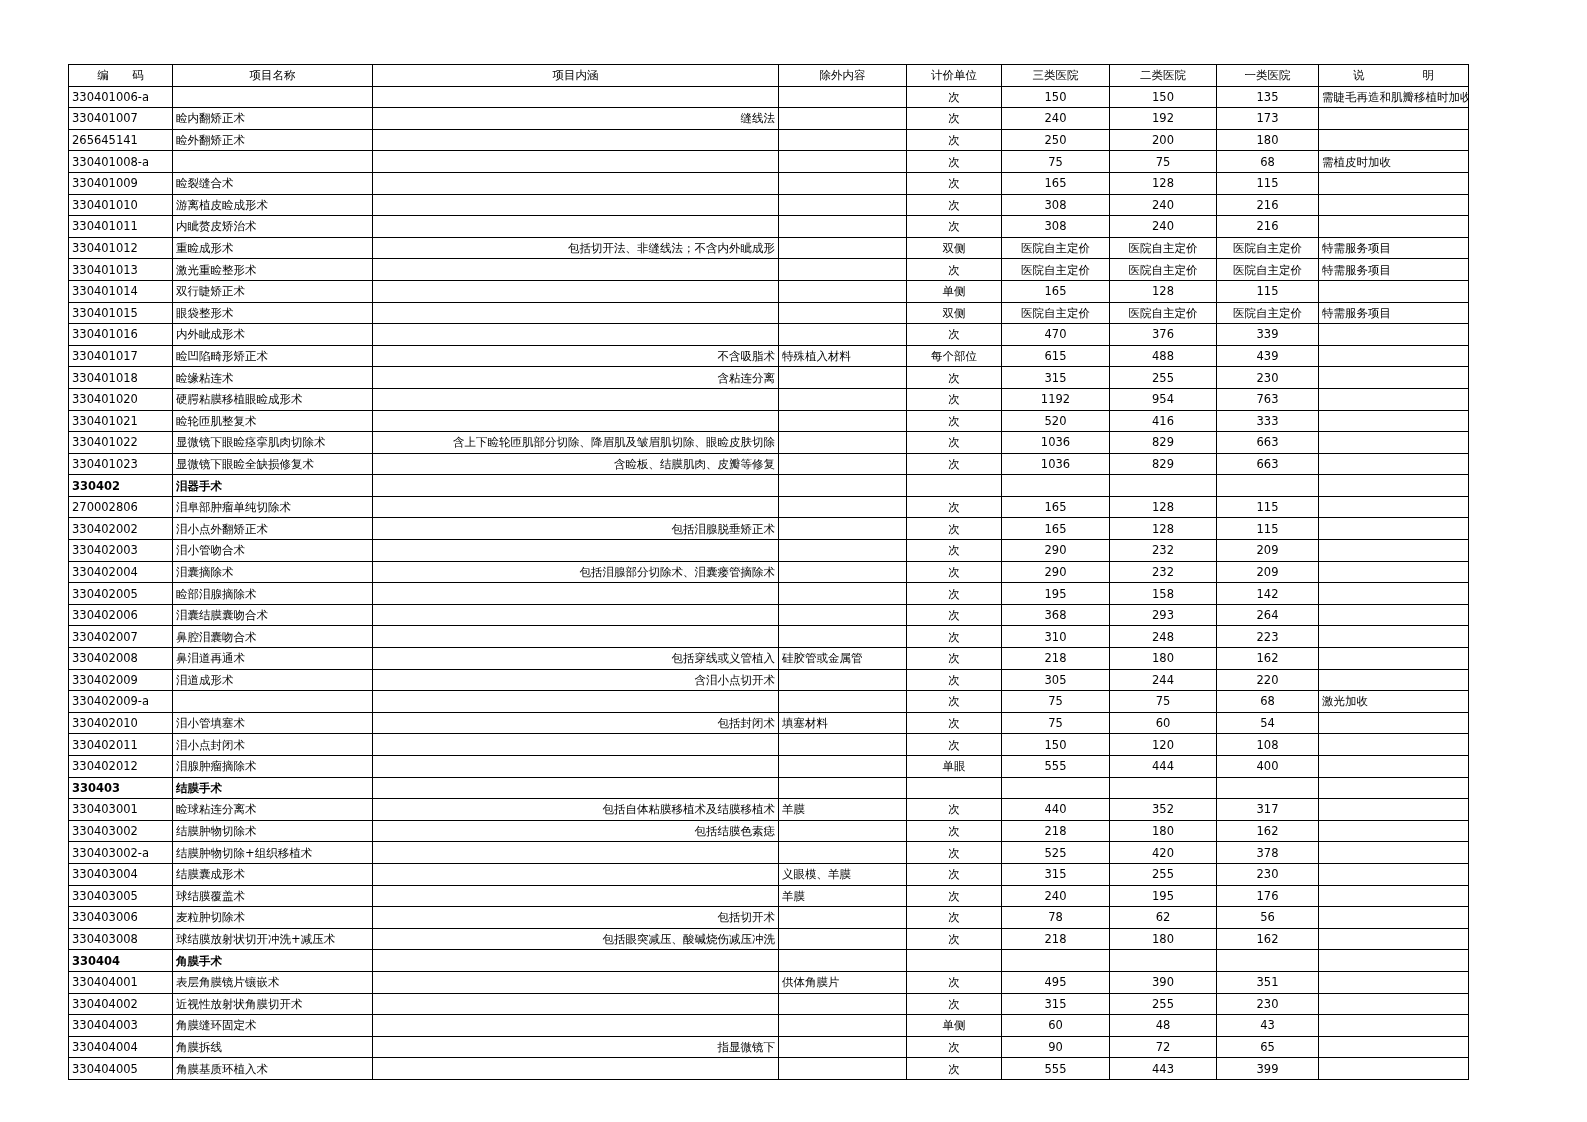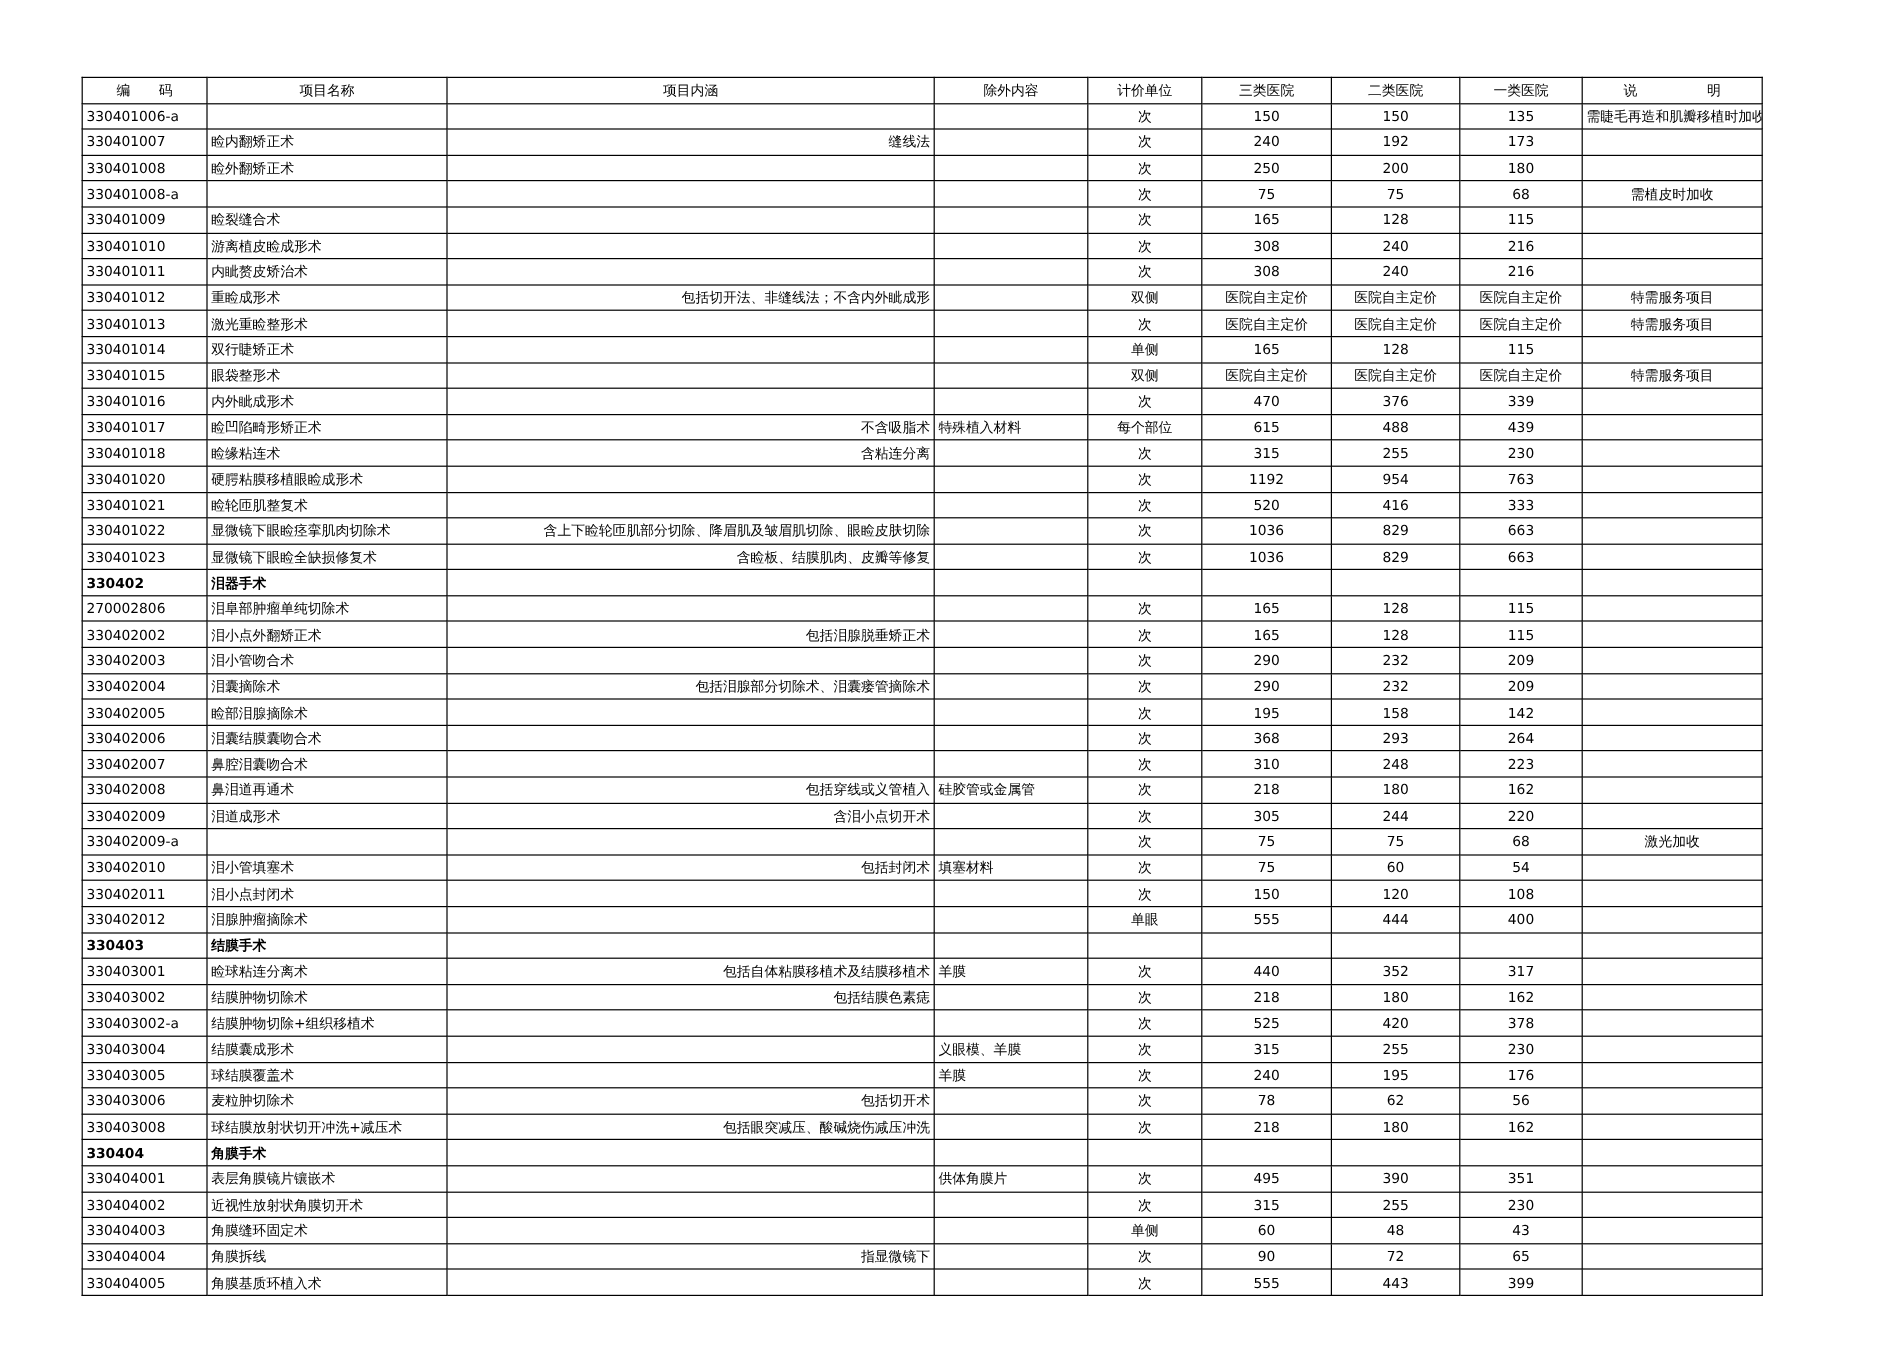--- a/index.html
+++ b/index.html
@@ -52,21 +52,21 @@
     text-align: center;
     font-weight: bold;
     height: 19px;
   }
   td.code    { text-align: left; padding-left: 4px; }
   td.name    { text-align: left; padding-left: 4px; }
   td.content { text-align: right; padding-left: 4px; }
   td.exclude { text-align: left; padding-left: 4px; }
   td.unit    { text-align: center; }
   td.num     { text-align: center; }
-  td.note    { text-align: center; padding-left: 4px; }
+  td.note    { text-align: left; padding-left: 4px; }
 
   tr.section td.code,
   tr.section td.name { font-weight: bold; }
 
   .hdr-code {
     letter-spacing: 10px;
     padding-left: 10px;
   }
   .hdr-note {
     letter-spacing: 0;
@@ -119,21 +119,21 @@
           <td class="name">睑内翻矫正术</td>
           <td class="content">缝线法</td>
           <td class="exclude"></td>
           <td class="unit">次</td>
           <td class="num">240</td>
           <td class="num">192</td>
           <td class="num">173</td>
           <td class="note"></td>
         </tr>
         <tr>
-          <td class="code">330401008</td>
+          <td class="code">265645141</td>
           <td class="name">睑外翻矫正术</td>
           <td class="content"></td>
           <td class="exclude"></td>
           <td class="unit">次</td>
           <td class="num">250</td>
           <td class="num">200</td>
           <td class="num">180</td>
           <td class="note"></td>
         </tr>
         <tr>

